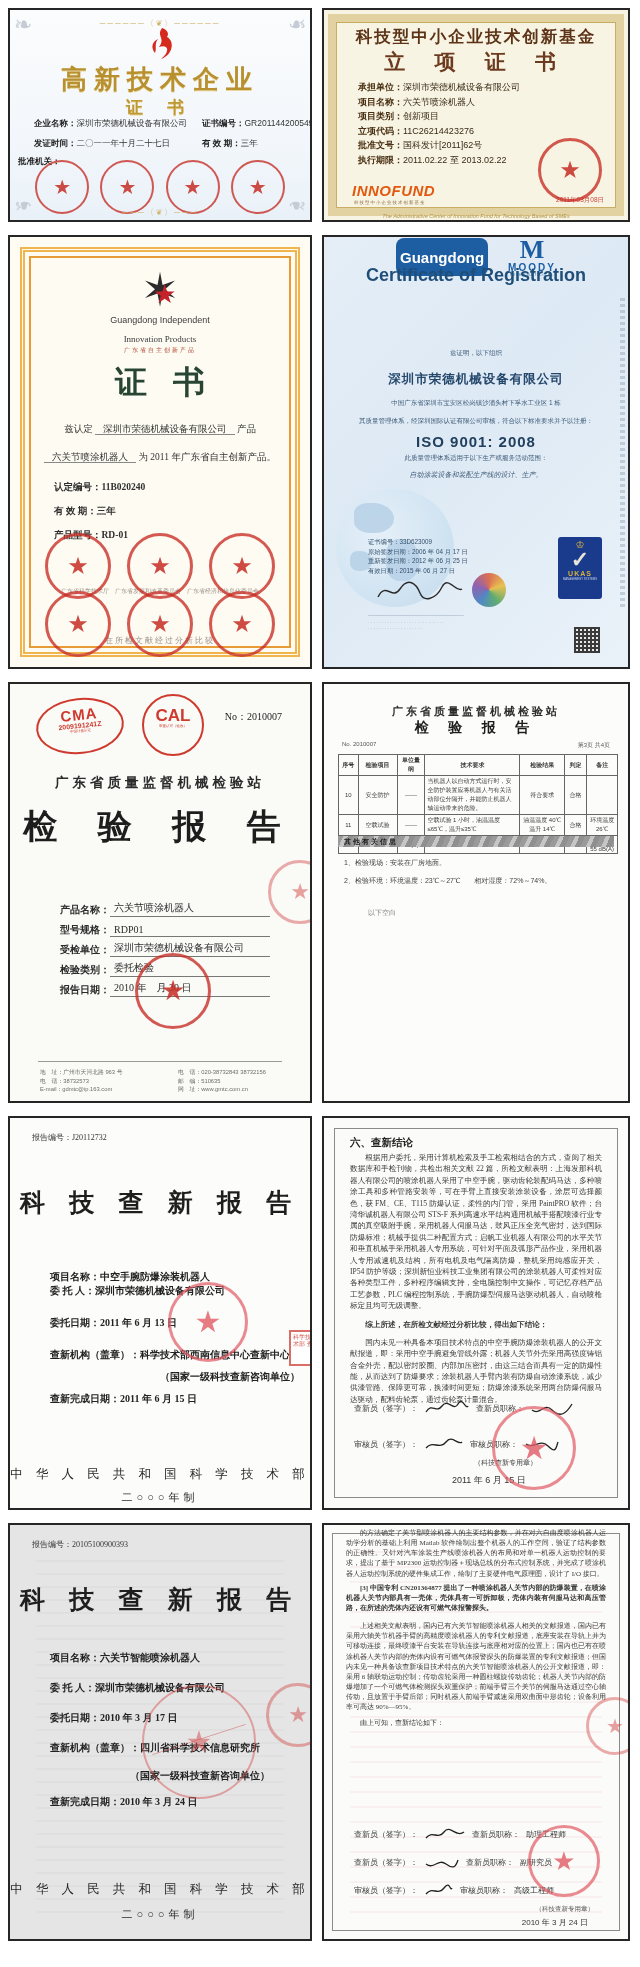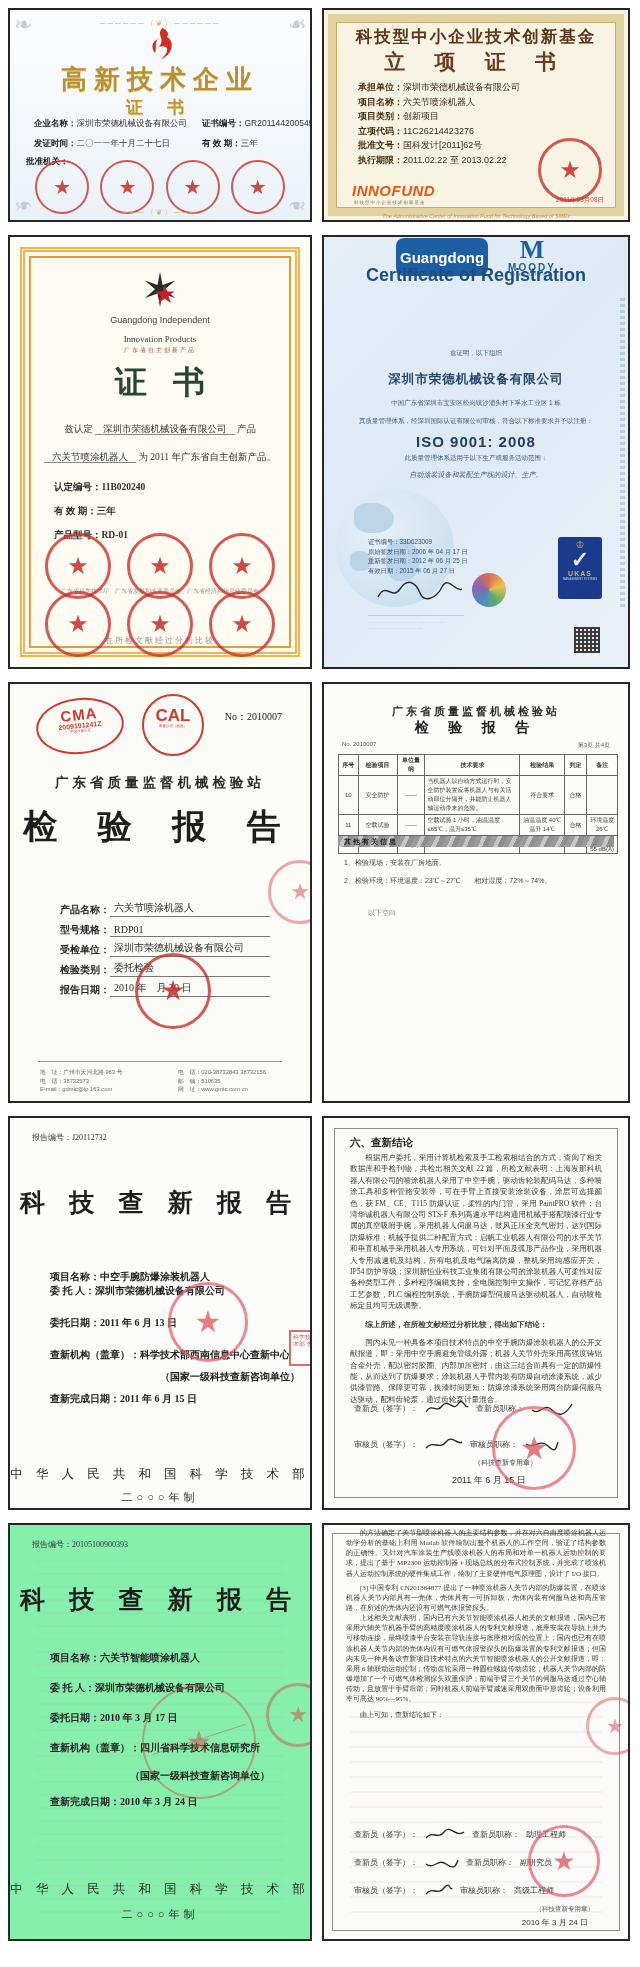--- a/index.html
+++ b/index.html
@@ -18,21 +18,21 @@
   .seal.faint{border-color:rgba(210,70,70,.45);color:rgba(210,70,70,.5);}
   
   .c1{width:304px;height:214px;background:linear-gradient(180deg,#fbfcfd 0%,#f3f7fb 60%,#e9f1f8 100%);}
   .c2{width:308px;height:214px;background:#f8f4e3;border:2px solid #262626;}
   .c3{width:304px;height:434px;background:#fdfbf2;}
   .c4{width:308px;height:434px;background:linear-gradient(135deg,#e5eef7 0%,#dde9f4 45%,#eaf2f9 100%);}
   .c5{width:304px;height:421px;background:#fafaf7;}
   .c6{width:308px;height:421px;background:#fcfcfb;}
   .c7{width:304px;height:394px;background:#fcfcfa;}
   .c8{width:308px;height:394px;background:#fbfbfa;}
-  .c9{width:304px;height:418px;background:#86efac;text-decoration:underline;}
+  .c9{width:304px;height:418px;background:#e5e5e5;text-decoration:underline;}
   .c10{width:308px;height:418px;background:#fbfbf9;}
   
   .c1 .corner{position:absolute;color:#c4ccd6;font-size:22px;}
   .c1 .orn{color:#cdb26a;font-size:8px;letter-spacing:2px;}
   .c1-title{top:52px;font-size:26px;font-weight:bold;letter-spacing:7px;color:#b8902f;
             text-shadow:0 1px 0 #e8d69c;font-family:"Liberation Serif","DejaVu Serif",serif;}
   .c1-sub{top:86px;font-size:17px;font-weight:bold;letter-spacing:10px;color:#bf9733;
           text-shadow:0 1px 0 #e8d69c;font-family:"Liberation Serif","DejaVu Serif",serif;}
   .c1-f{font-size:8.5px;color:#333;white-space:nowrap;}
   .c1-f b{color:#222;}
@@ -164,21 +164,21 @@
             <path d="M13 1 C7 9 17 11 10 20 C19 17 22 24 12 32 C24 28 26 14 18 10 C21 6 17 2 13 1 Z" fill="#d42b1e"></path>
             <path d="M9 12 C5 17 8 22 6 26 C1 20 4 14 9 12 Z" fill="#d42b1e"></path>
           </svg>
       </div>
       <div class="abs ctr c1-title">高新技术企业</div>
       <div class="abs ctr c1-sub">证  书</div>
       <div class="abs c1-f" style="left:24px;top:108px;"><b>企业名称：</b><span>深圳市荣德机械设备有限公司</span></div>
       <div class="abs c1-f" style="left:192px;top:108px;"><b>证书编号：</b><span>GR201144200549</span></div>
       <div class="abs c1-f" style="left:24px;top:128px;"><b>发证时间：</b><span>二〇一一年十月二十七日</span></div>
       <div class="abs c1-f" style="left:192px;top:128px;"><b>有 效 期：</b><span>三年</span></div>
-      <div class="abs c1-f" style="left:16px;top:146px;font-family:Liberation Mono, monospace;"><b>批准机关：</b></div>
+      <div class="abs c1-f" style="left:8px;top:146px;font-family:Liberation Mono, monospace;"><b>批准机关：</b></div>
       <div class="abs c1-seals">
         <span class="seal">
             <span class="star">★</span>
           </span>
         <span class="seal">
             <span class="star">★</span>
           </span>
         <span class="seal">
             <span class="star">★</span>
           </span>
@@ -512,21 +512,21 @@
         </div>
       <div class="abs ctr nv-min" style="top:356px;">中 华 人 民 共 和 国 科 学 技 术 部</div>
       <div class="abs ctr nv-year" style="top:382px;">二○○○年制</div>
     </div>
 
     <div class="card c10">
       <div class="inner-box" style="inset:8px;"></div>
       <div class="bleed pink"></div>
       <div class="abs blur" style="left:22px;right:22px;top:3px;">
         <p class="tp" style="font-size:7px;line-height:1.45;margin-bottom:4px;">的方法确定了关节型喷涂机器人的主要结构参数，并在对六自由度喷涂机器人运动学分析的基础上利用 Matlab 软件绘制出整个机器人的工作空间，验证了结构参数的正确性。又针对汽车涂装生产线喷涂机器人的布局和对单一机器人运动控制的要求，提出了基于 MP2300 运动控制器＋现场总线的分布式控制系统，并完成了喷涂机器人运动控制系统的硬件集成工作，绘制了主要硬件电气原理图，设计了 I/O 接口。</p>
-        <p class="tp" style="font-size:7px;line-height:1.45;margin-bottom:0;">[3] 中国专利 CN201364877 提出了一种喷涂机器人关节内部的防爆装置，在喷涂机器人关节内部具有一壳体，壳体具有一可拆卸板，壳体内装有伺服马达和高压管路，在所述的壳体内还设有可燃气体报警探头。</p>
+        <p class="tp" style="font-size:7px;line-height:1.45;margin-bottom:8px;font-weight:bold;">[3] 中国专利 CN201364877 提出了一种喷涂机器人关节内部的防爆装置，在喷涂机器人关节内部具有一壳体，壳体具有一可拆卸板，壳体内装有伺服马达和高压管路，在所述的壳体内还设有可燃气体报警探头。</p>
         <p class="tp" style="font-size:7px;line-height:1.45;margin-bottom:6px;">上述相关文献表明，国内已有六关节智能喷涂机器人相关的文献报道，国内已有采用六轴关节机器手臂的高精度喷涂机器人的专利文献报道，底座安装在导轨上并为可移动连接，最终喷漆平台安装在导轨连接与底座相对应的位置上；国内也已有在喷涂机器人关节内部的壳体内设有可燃气体报警探头的防爆装置的专利文献报道；但国内未见一种具备该查新项目技术特点的六关节智能喷涂机器人的公开文献报道，即：采用 6 轴联动运动控制；传动齿轮采用一种圆柱螺旋传动齿轮；机器人关节内部的防爆增加了一个可燃气体检测探头双重保护；前端手臂三个关节的伺服马达通过空心轴传动，且放置于手臂后部；同时机器人前端手臂减速采用双曲面中形齿轮；设备利用率可高达 90%—95%。</p>
         <p class="tp" style="font-size:7px;line-height:1.45;margin-bottom:4px;">由上可知，查新结论如下：</p>
       </div>
       <div class="sigrow" style="top:302px;">
         <span>查新员（签字）：</span>
         <span class="scribble">
             <svg width="42" height="15" viewBox="0 0 42 15">
               <path d="M2 11 C8 3 14 13 20 5 S32 11 40 5" fill="none" stroke="#222" stroke-width="1.3"></path>
             </svg>
           </span>

